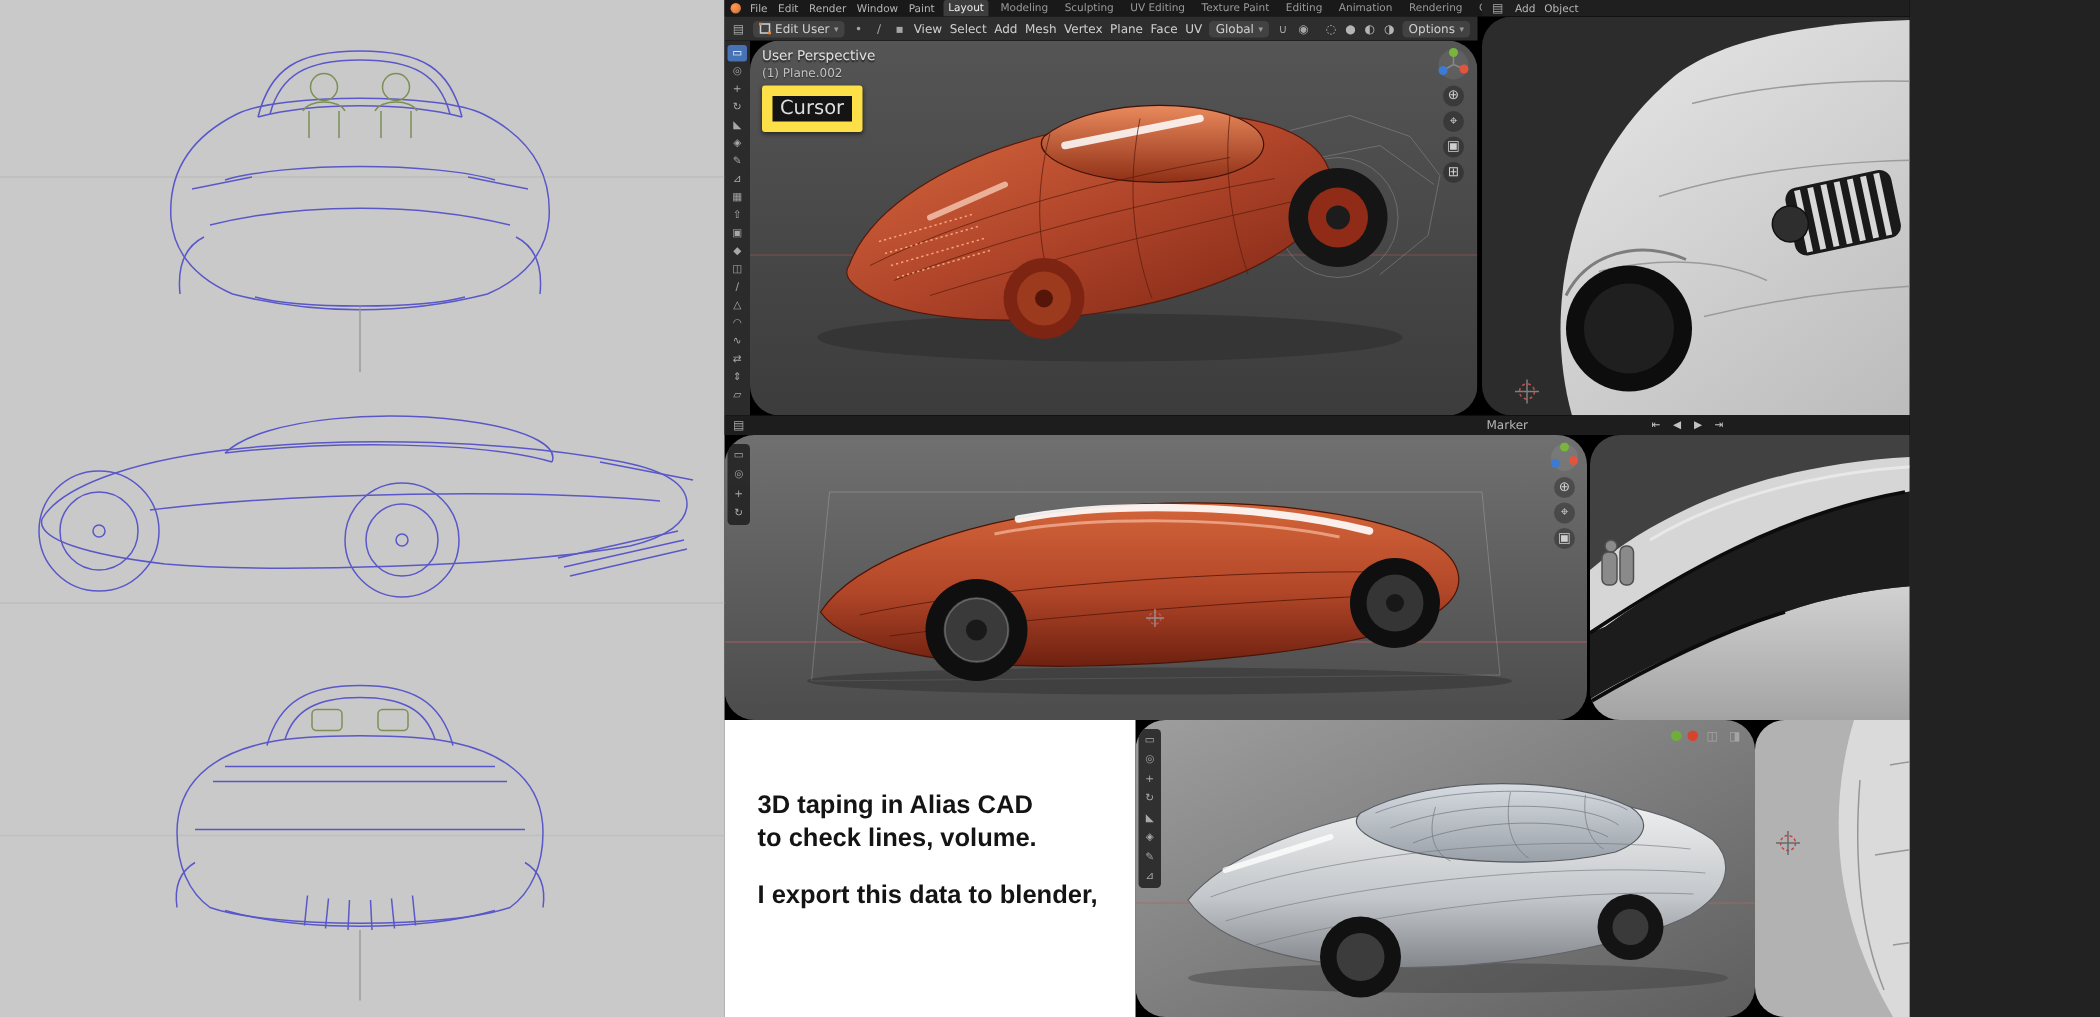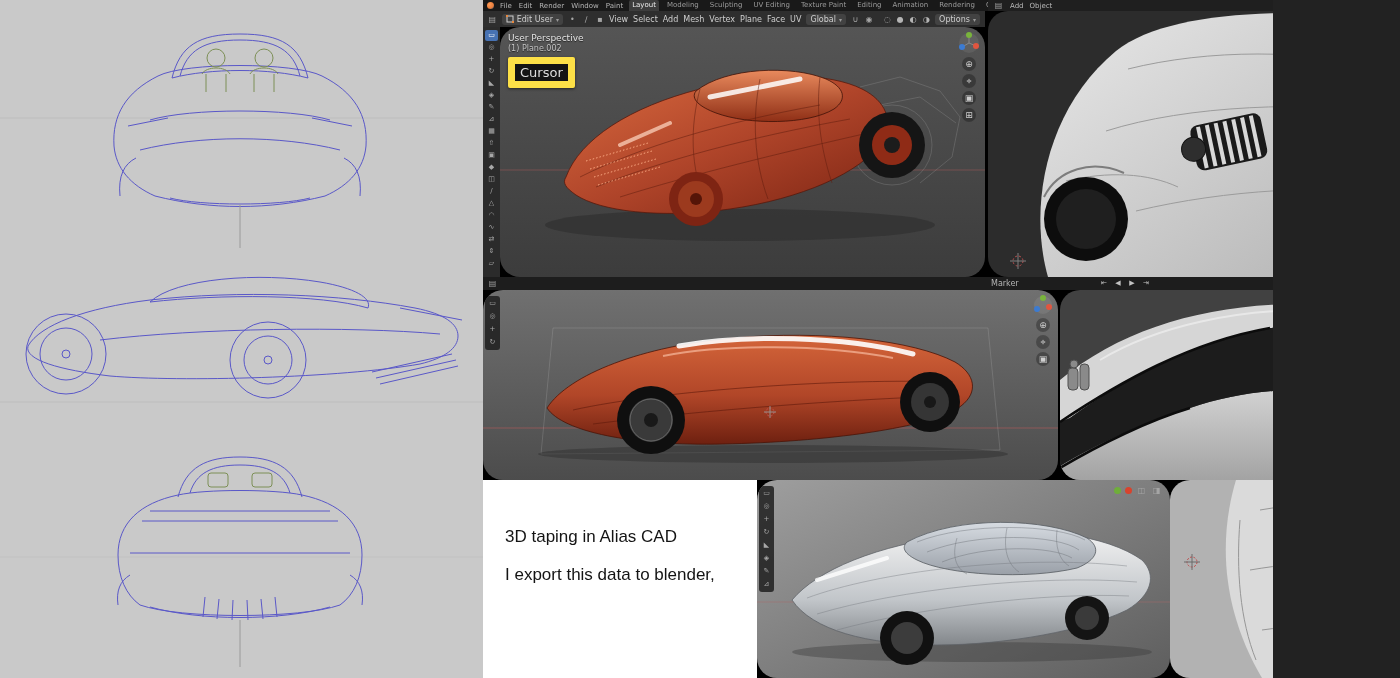--- a/index.html
+++ b/index.html
@@ -56,21 +56,21 @@
 
   
   .vp3wrap{left:483px;top:290px;width:575px;height:190px;}
   .vp4wrap{left:1060px;top:290px;width:340px;height:190px;}
   .sidestrip{left:2px;top:6px;display:flex;flex-direction:column;gap:2px;background:rgba(30,30,30,.85);
              border-radius:3px;padding:2px 1px;}
 
   
   .caption{left:483px;top:480px;width:274px;height:198px;background:#ffffff;color:#141414;
            font-family:"Liberation Sans","DejaVu Sans",sans-serif;font-size:17px;line-height:22px;
-           padding:46px 0 0 22px;box-sizing:border-box;}
+           padding:46px 0 0 22px;box-sizing:border-box;font-weight:bold;}
   .caption p{margin:0;}
   .caption .gap{margin-top:16px;}
   .vp5wrap{left:757px;top:480px;width:413px;height:198px;}
   .vp6wrap{left:1170px;top:480px;width:230px;height:198px;}
   .corner-icons{right:8px;top:5px;display:flex;align-items:center;gap:4px;}
   .dot{width:7px;height:7px;border-radius:50%;}
   .dot.green{background:#6fae3a;} .dot.red{background:#d8432d;}
   .rstack{right:2px;top:6px;display:flex;flex-direction:column;gap:2px;background:rgba(30,30,30,.75);
           border-radius:3px;padding:2px 1px;}
 </style>
@@ -463,20 +463,21 @@
           <rect x="8" y="78" width="10" height="22" rx="4"></rect>
           <rect x="20" y="74" width="9" height="26" rx="4"></rect>
           <circle cx="14" cy="74" r="4"></circle>
         </g>
       </svg>
     </div>
   </div>
 
   <div class="caption abs">
     <p>3D taping in Alias CAD</p>
+    <p>to check lines, volume.</p>
     <p class="gap">I export this data to blender,</p>
   </div>
 
   <div class="vp5wrap abs">
     <div class="vpcanvas" style="width:413px;height:198px">
       <svg width="413" height="198" viewBox="0 0 413 198">
         <defs>
           <linearGradient id="bg5" x1="0" y1="0" x2="1" y2="1">
             <stop offset="0" stop-color="#9e9e9e"></stop>
               <stop offset="1" stop-color="#5e5e5e"></stop>

